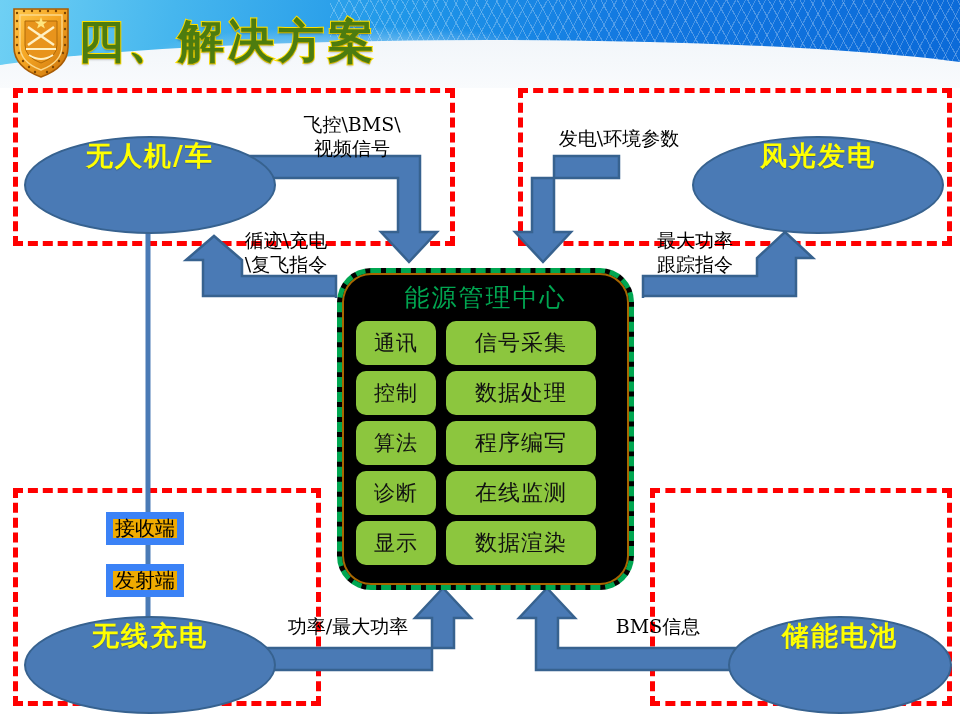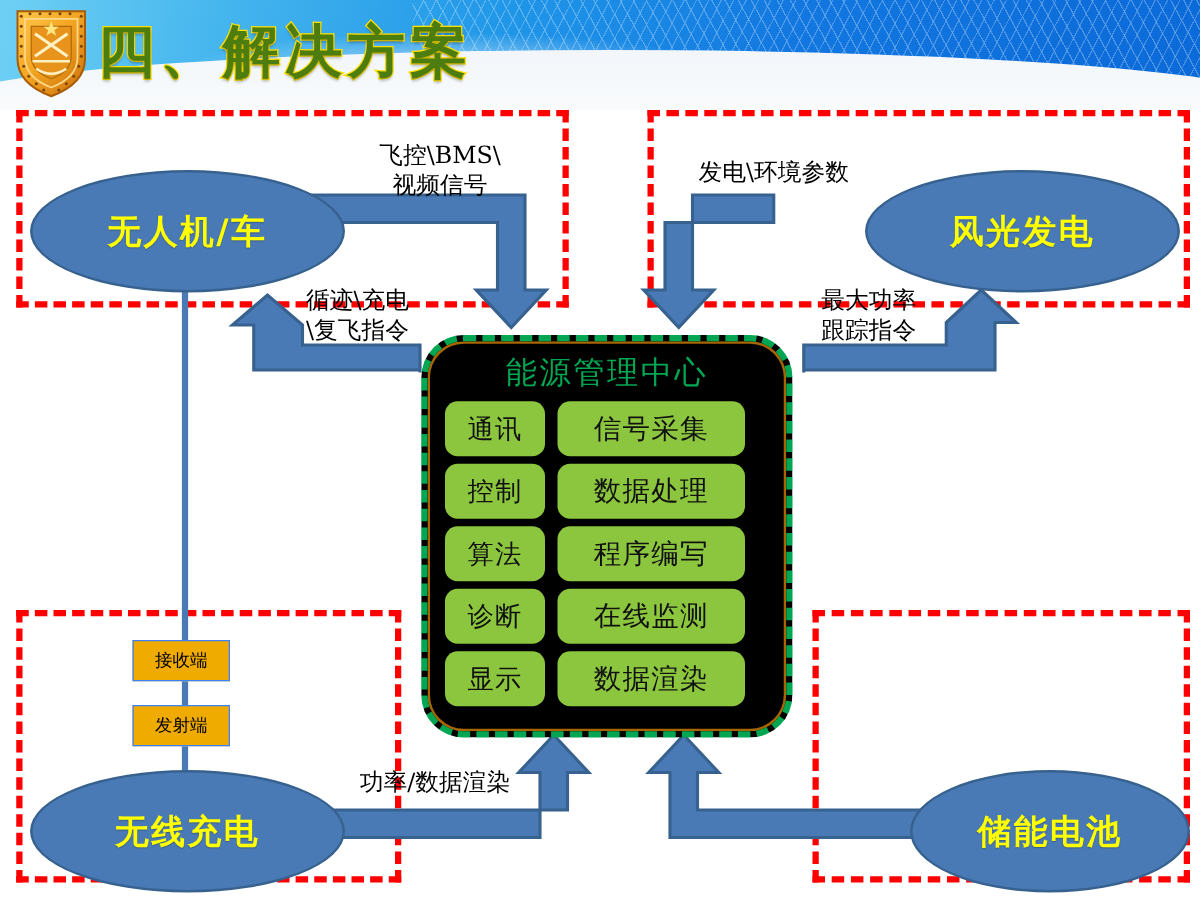--- a/index.html
+++ b/index.html
@@ -45,31 +45,31 @@
     white-space:nowrap;
   }
 
   
   .dashbox{position:absolute;border:5px dashed #ff0000;box-sizing:border-box;background:transparent;}
 
   
   .ellipse{
     position:absolute;border-radius:50%;
     background:#4a7ab5;border:2px solid #37628f;
+    display:flex;justify-content:center;
+    color:#ffff00;font-size:27px;font-weight:bold;letter-spacing:2px;
+    font-family:"DejaVu Sans","Liberation Sans",sans-serif;
+    text-shadow:0 1px 1px rgba(0,0,0,.25);
+  }
+
+  
+  .orangebox{
+    position:absolute;background:#f0ab00;border:7px solid #3b82f6;
     display:flex;align-items:center;justify-content:center;
-    color:#ffff00;font-size:27px;font-weight:bold;letter-spacing:2px;
-    font-family:"DejaVu Sans","Liberation Sans",sans-serif;
-    text-shadow:0 1px 1px rgba(0,0,0,.25);
-  }
-
-  
-  .orangebox{
-    position:absolute;background:#f0ab00;border:1px solid #3b82f6;
-    display:flex;align-items:center;justify-content:center;
-    color:#000;font-size:14px;
+    color:#000;font-size:20px;
     font-family:"DejaVu Sans","Liberation Sans",sans-serif;
     box-sizing:border-box;
   }
 
   
   #center-panel{
     position:absolute;left:337px;top:268px;width:297px;height:322px;
     background:#000000;border:5px dashed #00a651;border-radius:34px;box-sizing:border-box;
     box-shadow:0 0 0 2px rgba(198,120,0,.85) inset;
   }
@@ -235,16 +235,17 @@
 视频信号</div>
 
   <div class="edgelabel" style="left:206px;top:228px;width:160px;">循迹\充电
 \复飞指令</div>
 
   <div class="edgelabel" style="left:524px;top:126px;width:190px;">发电\环境参数</div>
 
   <div class="edgelabel" style="left:630px;top:228px;width:130px;">最大功率
 跟踪指令</div>
 
-  <div class="edgelabel" style="left:258px;top:614px;width:180px;">功率/数据渲染</div>
-
+  <div class="edgelabel" style="left:258px;top:614px;width:180px;">功率/最大功率</div>
+
+  <div class="edgelabel" style="left:588px;top:614px;width:140px;">BMS信息</div>
 
 </div>
 
 </body></html>

